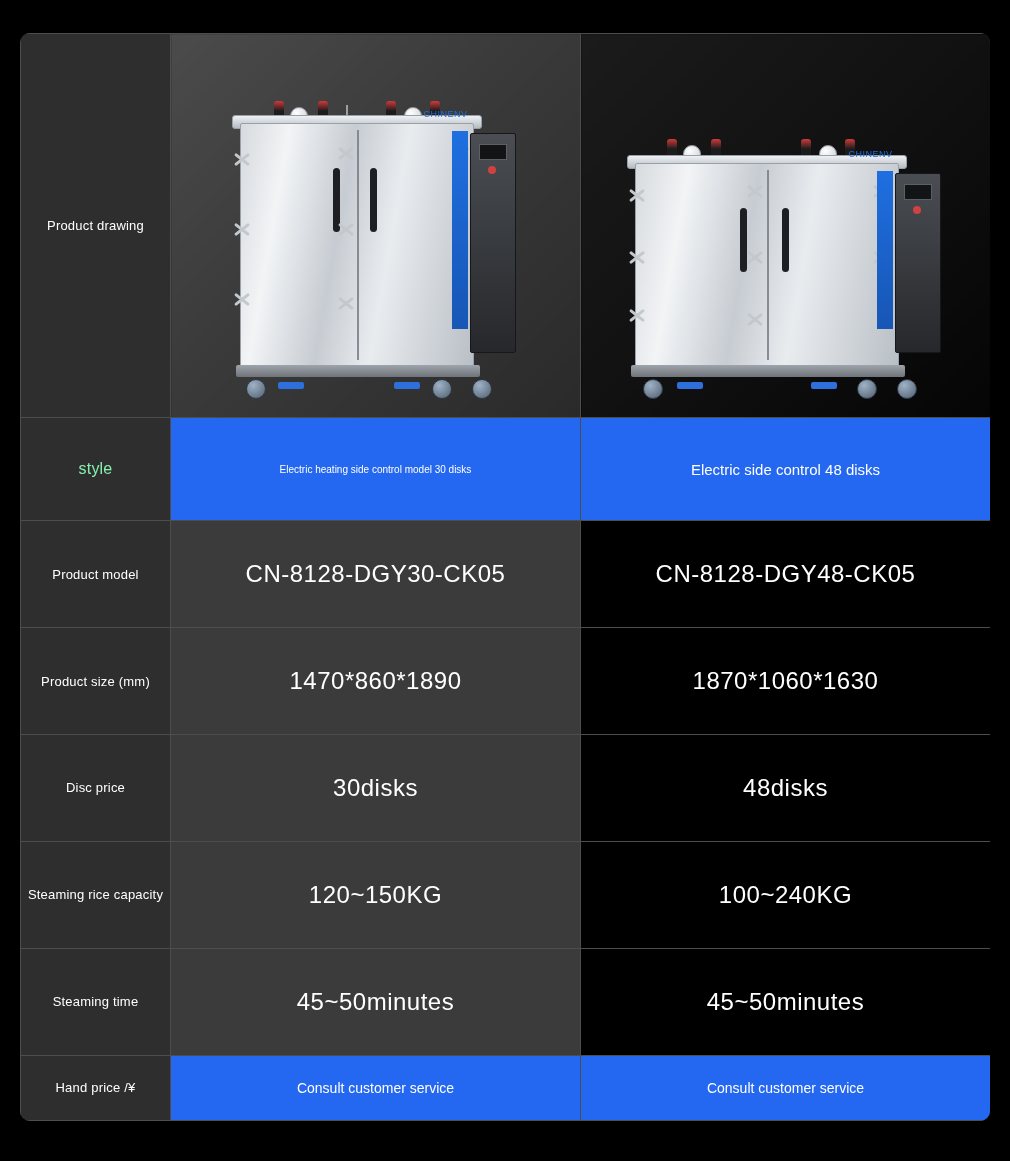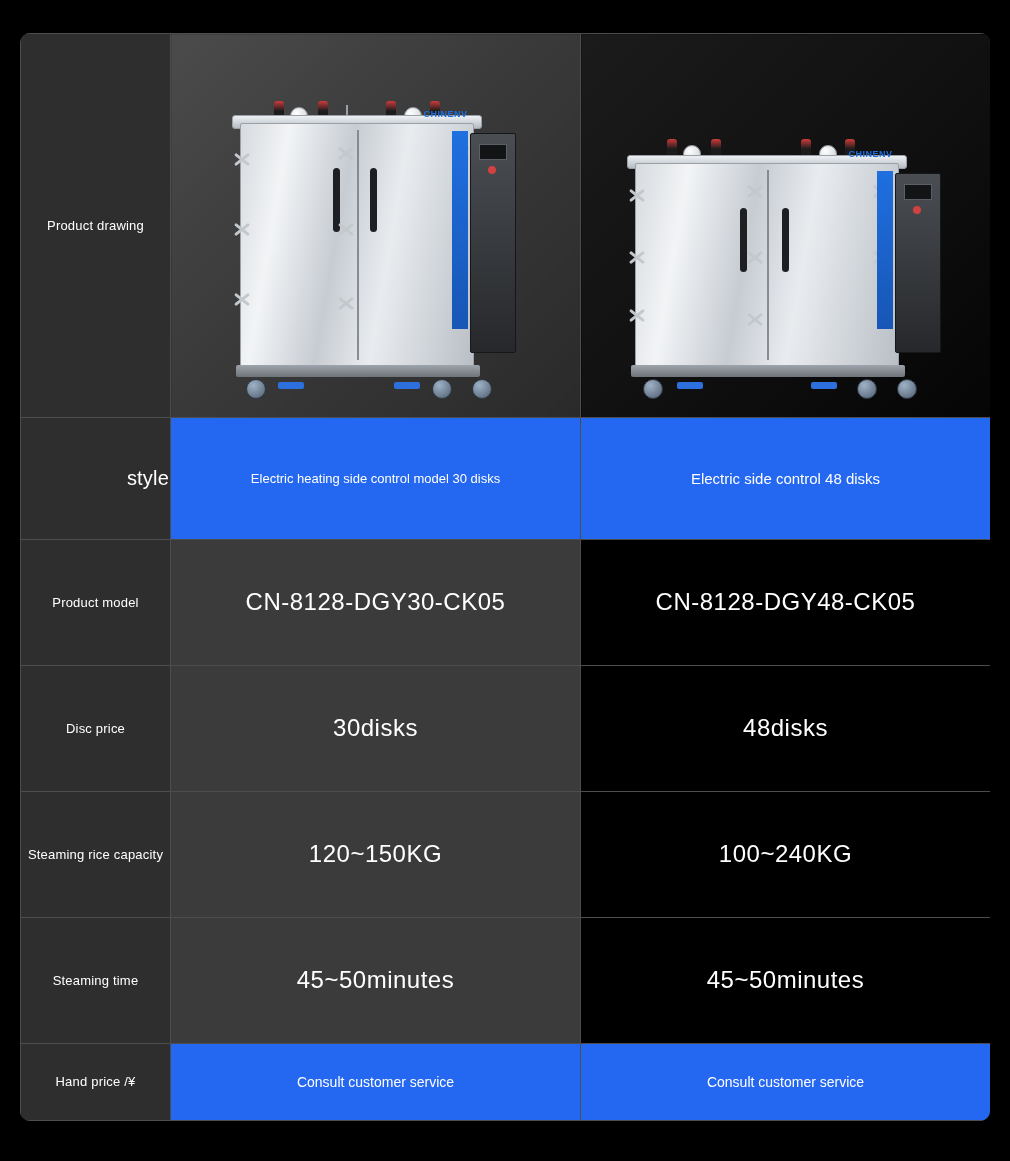--- a/index.html
+++ b/index.html
@@ -41,35 +41,34 @@
   .col-a { width: 410px; }
   .col-b { width: 410px; }
 
   .label-cell {
     background: #2e2e2e;
     font-size: 13px;
     color: #e6e6e6;
     letter-spacing: .2px;
   }
   .label-cell.style-label {
-    font-size: 20px;
-    color: #ffffff;
-    text-align: right;
+    font-size: 16px;
+    color: #86efac;
   }
   .value-cell {
     font-size: 24px;
     color: #ffffff;
     letter-spacing: .5px;
   }
   .value-cell.dark-a { background: #3b3b3b; }
   .value-cell.dark-b { background: #000000; }
 
   .style-cell {
     background: #2467f0;
-    font-size: 13px;
+    font-size: 10px;
     color: #ffffff;
     padding: 6px 10px;
   }
   .style-cell.b { font-size: 15px; }
 
   .price-cell {
     background: #2467f0;
     font-size: 14px;
     color: #ffffff;
   }
@@ -179,21 +178,21 @@
     width: 16px;
     bottom: 70px;
     background: linear-gradient(180deg,#1f6fe0,#1756b5);
   }
   .brand {
     position: absolute;
     right: 58px;
     top: 20px;
     color: #1f6fe0;
     font-size: 9px;
-    font-weight: bold;
+    font-weight: normal;
     letter-spacing: .5px;
   }
   .gauge {
     position: absolute;
     width: 16px; height: 16px;
     border-radius: 50%;
     background: radial-gradient(circle at 35% 32%, #ffffff, #c8ccd1);
     border: 1px solid #8d9299;
   }
   .valve {
@@ -328,20 +327,25 @@
           <td class="style-cell b">Electric side control 48 disks</td>
         </tr>
 
         <tr>
           <td class="label-cell">Product model</td>
           <td class="value-cell dark-a">CN-8128-DGY30-CK05</td>
           <td class="value-cell dark-b">CN-8128-DGY48-CK05</td>
         </tr>
 
 
+        <tr>
+          <td class="label-cell">Product size (mm)</td>
+          <td class="value-cell dark-a">1470*860*1890</td>
+          <td class="value-cell dark-b">1870*1060*1630</td>
+        </tr>
 
         <tr>
           <td class="label-cell">Disc price</td>
           <td class="value-cell dark-a">30disks</td>
           <td class="value-cell dark-b">48disks</td>
         </tr>
 
         <tr>
           <td class="label-cell">Steaming rice capacity</td>
           <td class="value-cell dark-a">120~150KG</td>

